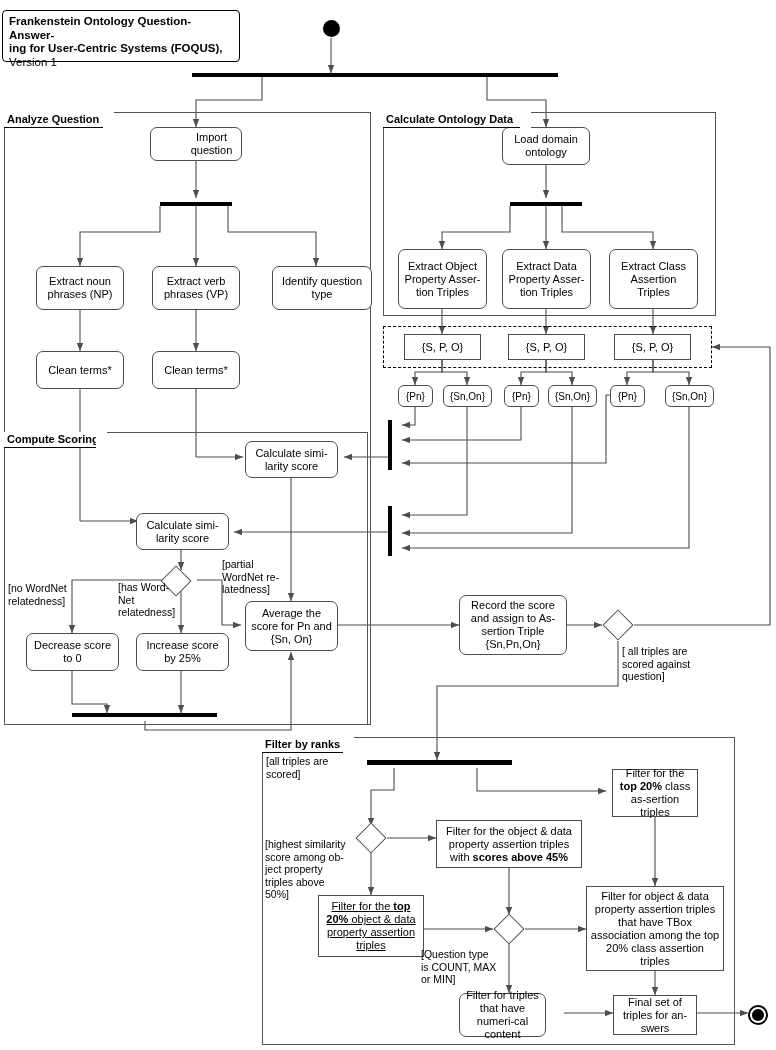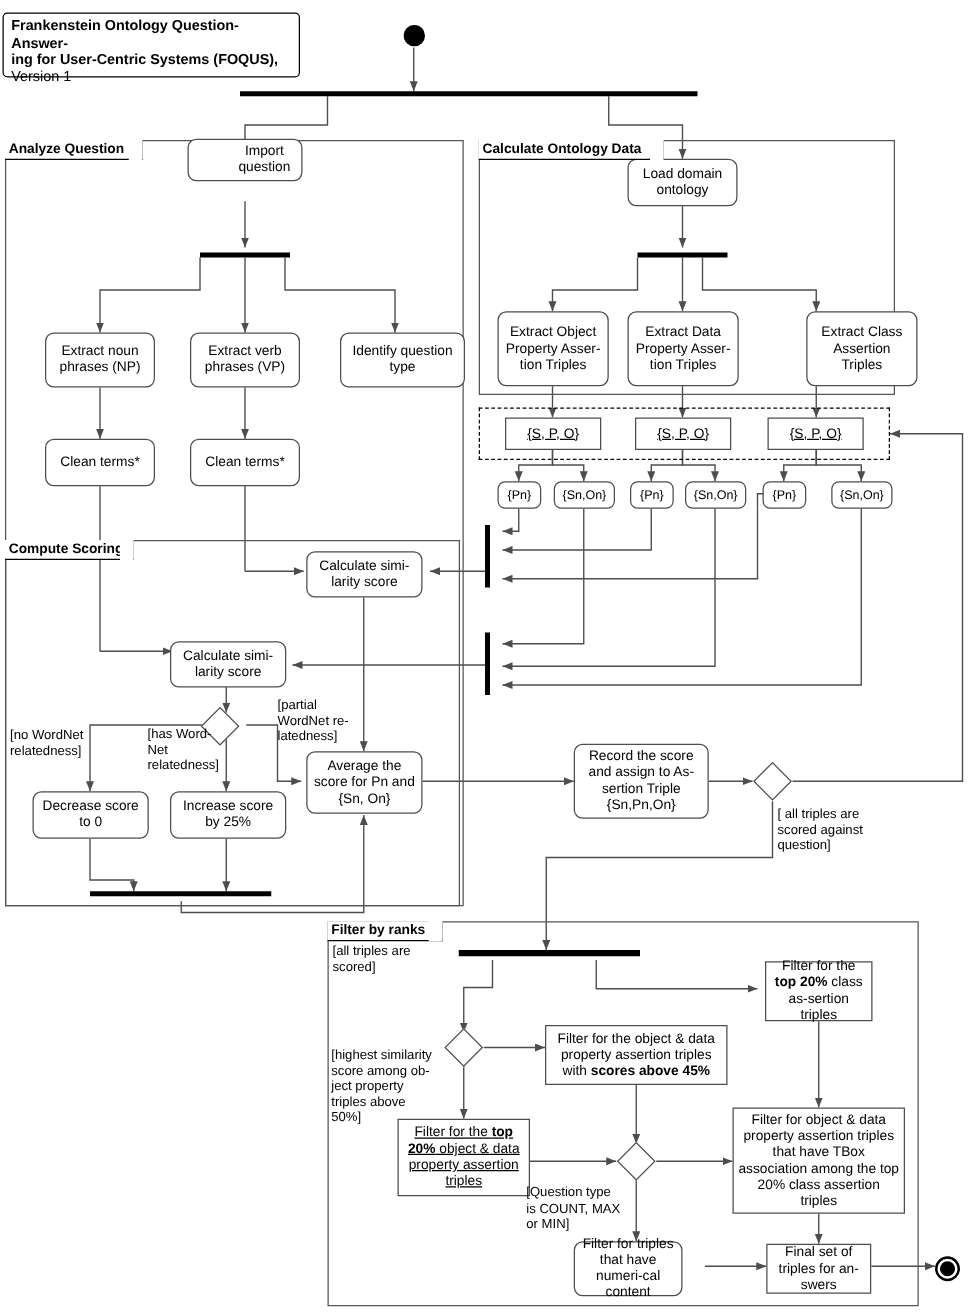--- a/index.html
+++ b/index.html
@@ -20,21 +20,21 @@
     background:#fff;
     display:flex;align-items:center;justify-content:center;
     text-align:center;
     font-size:11px;
     line-height:13px;
     border-radius:7px;
     padding:2px 3px;
     z-index:3;
   }
   .node.sharp{border-radius:0;}
-  .node.spo{border:1px solid #4d4d4d;border-radius:0;font-size:11px;text-decoration:underline;}
+  .node.spo{border:1px solid #4d4d4d;border-radius:0;font-size:11px;}
   .node.tok{border-radius:6px;font-size:10px;line-height:11px;padding:1px 2px;}
 
   
   .partition{
     position:absolute;
     box-sizing:border-box;
     border:1px solid #555;
     background:transparent;
     z-index:1;
   }
@@ -219,21 +219,21 @@
 
   <div class="initnode" style="left:323px;top:20px;width:17px;height:17px;"></div>
   <div class="bar" style="left:192px;top:73px;width:366px;height:4px;"></div>
 
   <div class="partition" style="left:4px;top:112px;width:367px;height:613px;"></div>
   <div class="plabel" style="left:4px;top:112px;width:110px;">
     <span>Analyze Question</span>
     <span class="corner"></span>
   </div>
 
-  <div class="node" style="left:150px;top:111px;width:92px;height:34px;padding-left:34px;">
+  <div class="node" style="left:150px;top:127px;width:92px;height:34px;padding-left:34px;">
     <span>Import question</span>
   </div>
 
   <div class="bar" style="left:160px;top:202px;width:72px;height:4px;"></div>
 
   <div class="node" style="left:36px;top:266px;width:88px;height:44px;">
     <span>Extract noun phrases (NP)</span>
   </div>
   <div class="node" style="left:152px;top:266px;width:88px;height:44px;">
     <span>Extract verb phrases (VP)</span>
@@ -260,21 +260,21 @@
   </div>
 
   <div class="bar" style="left:510px;top:202px;width:72px;height:4px;"></div>
 
   <div class="node" style="left:398px;top:249px;width:89px;height:60px;">
     <span>Extract Object Property Asser-tion Triples</span>
   </div>
   <div class="node" style="left:502px;top:249px;width:89px;height:60px;">
     <span>Extract Data Property Asser-tion Triples</span>
   </div>
-  <div class="node" style="left:645px;top:249px;width:89px;height:60px;">
+  <div class="node" style="left:609px;top:249px;width:89px;height:60px;">
     <span>Extract Class Assertion Triples</span>
   </div>
 
   <div class="dashgroup" style="left:383px;top:326px;width:329px;height:42px;"></div>
   <div class="node spo" style="left:404px;top:334px;width:77px;height:26px;">
     <span>{S, P, O}</span>
   </div>
   <div class="node spo" style="left:508px;top:334px;width:77px;height:26px;">
     <span>{S, P, O}</span>
   </div>

